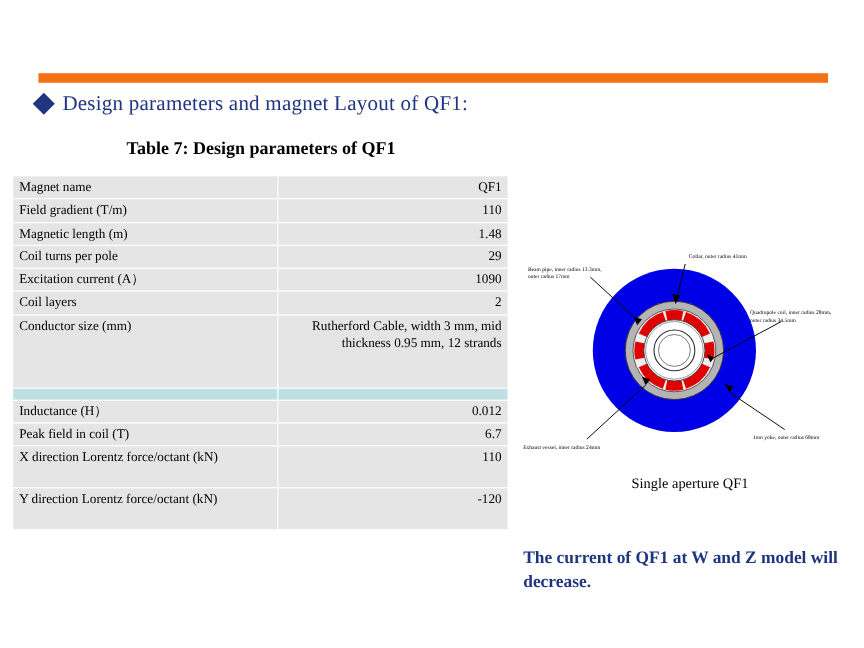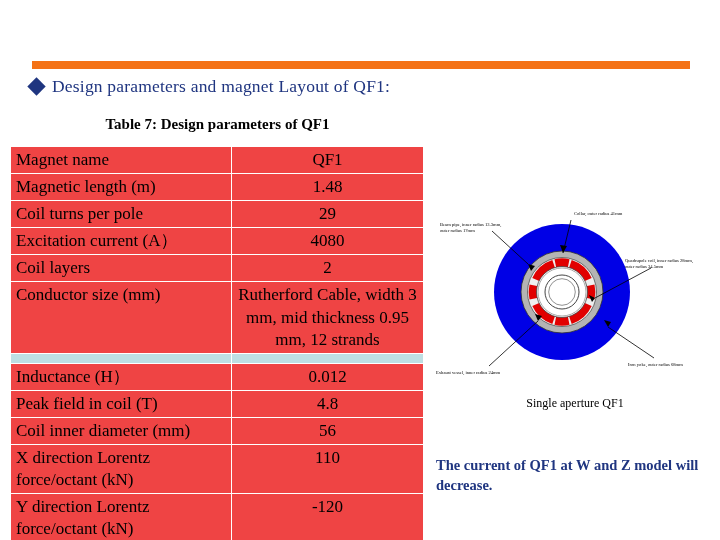--- a/index.html
+++ b/index.html
@@ -73,34 +73,34 @@
     position: absolute;
     left: 10px;
     top: 146px;
     width: 414px;
     border-collapse: separate;
     border-spacing: 1px;
     table-layout: fixed;
     background: #ffffff;
   }
   .param-table td {
-    background: #ef4444;
-    font-family: "Liberation Serif", serif;
-    font-size: 17px;
+    background: #e5e5e5;
+    font-family: "Liberation Serif", serif;
+    font-size: 11px;
     color: #000000;
     padding: 2px 5px 2px 5px;
     vertical-align: top;
     line-height: 1.30;
   }
   .param-table td.label {
     width: 210px;
     text-align: left;
   }
   .param-table td.value {
-    text-align: center;
+    text-align: right;
   }
   .param-table tr.spacer td {
     background: #BEDFE3;
     height: 9px;
     padding: 0;
     font-size: 0;
     line-height: 0;
   }
   .param-table td.tall-conductor {
     height: 56px;
@@ -156,54 +156,54 @@
 
   <div class="table-caption">Table 7: Design parameters of QF1</div>
 
   <table class="param-table">
     <tbody>
       <tr>
         <td class="label">Magnet name</td>
         <td class="value">QF1</td>
       </tr>
       <tr>
+        <td class="label">Field gradient (T/m)</td>
+        <td class="value">110</td>
+      </tr>
+      <tr>
         <td class="label">Magnetic length (m)</td>
         <td class="value">1.48</td>
       </tr>
       <tr>
         <td class="label">Coil turns per pole</td>
         <td class="value">29</td>
       </tr>
       <tr>
         <td class="label">Excitation current (A）</td>
-        <td class="value">4080</td>
+        <td class="value">1090</td>
       </tr>
       <tr>
         <td class="label">Coil layers</td>
         <td class="value">2</td>
       </tr>
       <tr>
         <td class="label tall-conductor">Conductor size (mm)</td>
         <td class="value tall-conductor">Rutherford Cable, width 3 mm, mid thickness 0.95 mm, 12 strands</td>
       </tr>
       <tr class="spacer">
         <td></td>
         <td></td>
       </tr>
       <tr>
         <td class="label">Inductance (H）</td>
         <td class="value">0.012</td>
       </tr>
       <tr>
         <td class="label">Peak field in coil (T)</td>
-        <td class="value">4.8</td>
-      </tr>
-      <tr>
-        <td class="label">Coil inner diameter (mm)</td>
-        <td class="value">56</td>
+        <td class="value">6.7</td>
       </tr>
       <tr>
         <td class="label two-line">X direction Lorentz force/octant (kN)</td>
         <td class="value two-line">110</td>
       </tr>
       <tr>
         <td class="label two-line">Y direction Lorentz force/octant (kN)</td>
         <td class="value two-line">-120</td>
       </tr>
     </tbody>

